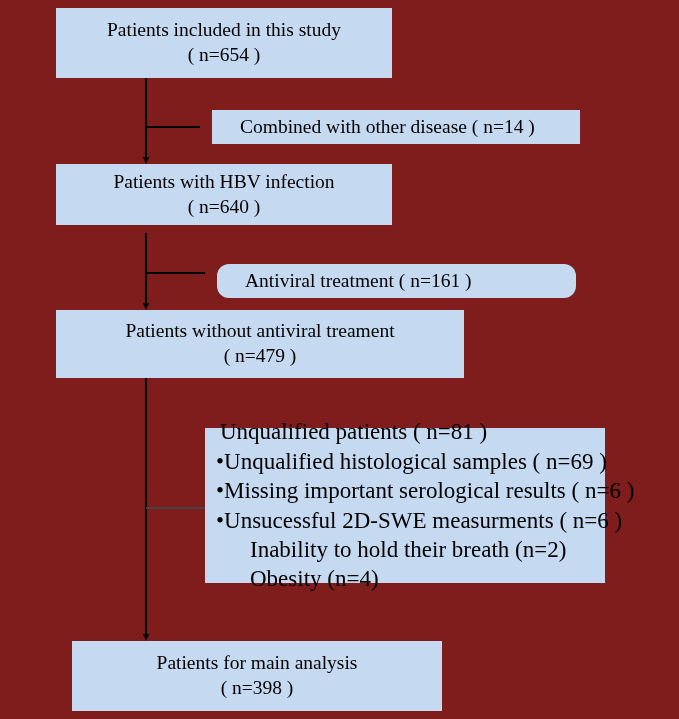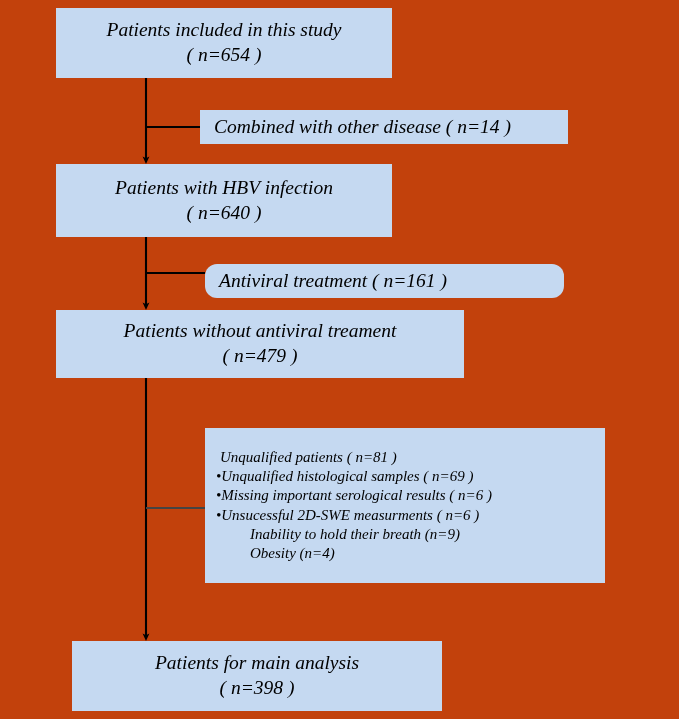--- a/index.html
+++ b/index.html
@@ -10,23 +10,22 @@
   }
   body {
     font-family: "Liberation Serif", "DejaVu Serif", serif;
     color: #000000;
   }
 
   #flowchart {
     position: relative;
     width: 679px;
     height: 719px;
-    background: #c2410c;
+    background: #7f1d1d;
     overflow: hidden;
-    font-style: italic;
   }
 
   
   #connectors {
     position: absolute;
     left: 0;
     top: 0;
     width: 679px;
     height: 719px;
     pointer-events: none;
@@ -57,47 +56,48 @@
   }
 
   
   .stage {
     font-size: 19.5px;
   }
 
   
   .excl {
     font-size: 19.5px;
-    padding-left: 14px;
+    padding-left: 28px;
+    margin-left: 12px;
   }
 
   
   .detail {
-    font-size: 15px;
+    font-size: 23px;
     padding-left: 11px;
   }
   .detail .bullet-line {
     display: block;
     white-space: nowrap;
   }
   .detail .sub-line {
     display: block;
     white-space: nowrap;
     padding-left: 34px;
   }
   .detail .head-line {
     display: block;
     white-space: nowrap;
     padding-left: 4px;
   }
 
   
   #box-included        { left: 56px;  top: 8px;   width: 336px; height: 70px; }
   #box-combined        { left: 200px; top: 110px; width: 368px; height: 34px; }
-  #box-hbv             { left: 56px;  top: 164px; width: 336px; height: 73px; }
+  #box-hbv             { left: 56px;  top: 164px; width: 336px; height: 61px; }
   #box-antiviral       { left: 205px; top: 264px; width: 359px; height: 34px; border-radius: 12px; }
   #box-no-antiviral    { left: 56px;  top: 310px; width: 408px; height: 68px; }
   #box-unqualified     { left: 205px; top: 428px; width: 400px; height: 155px; }
   #box-main-analysis   { left: 56px;  top: 641px; width: 370px; height: 70px; margin-left: 16px; }
 </style>
 </head>
 <body>
 
 <div id="flowchart">
 
@@ -142,21 +142,21 @@
   <div class="node stage centered" id="box-no-antiviral">
     <span class="node-line">Patients without antiviral treament</span>
     <span class="node-line">( n=479 )</span>
   </div>
 
   <div class="node detail left" id="box-unqualified">
     <span class="head-line">Unqualified patients ( n=81 )</span>
     <span class="bullet-line">•Unqualified histological samples ( n=69 )</span>
     <span class="bullet-line">•Missing important serological results ( n=6 )</span>
     <span class="bullet-line">•Unsucessful 2D-SWE measurments ( n=6 )</span>
-    <span class="sub-line">Inability to hold their breath (n=9)</span>
+    <span class="sub-line">Inability to hold their breath (n=2)</span>
     <span class="sub-line">Obesity (n=4)</span>
   </div>
 
   <div class="node stage centered" id="box-main-analysis">
     <span class="node-line">Patients for main analysis</span>
     <span class="node-line">( n=398 )</span>
   </div>
 
 </div>
 

